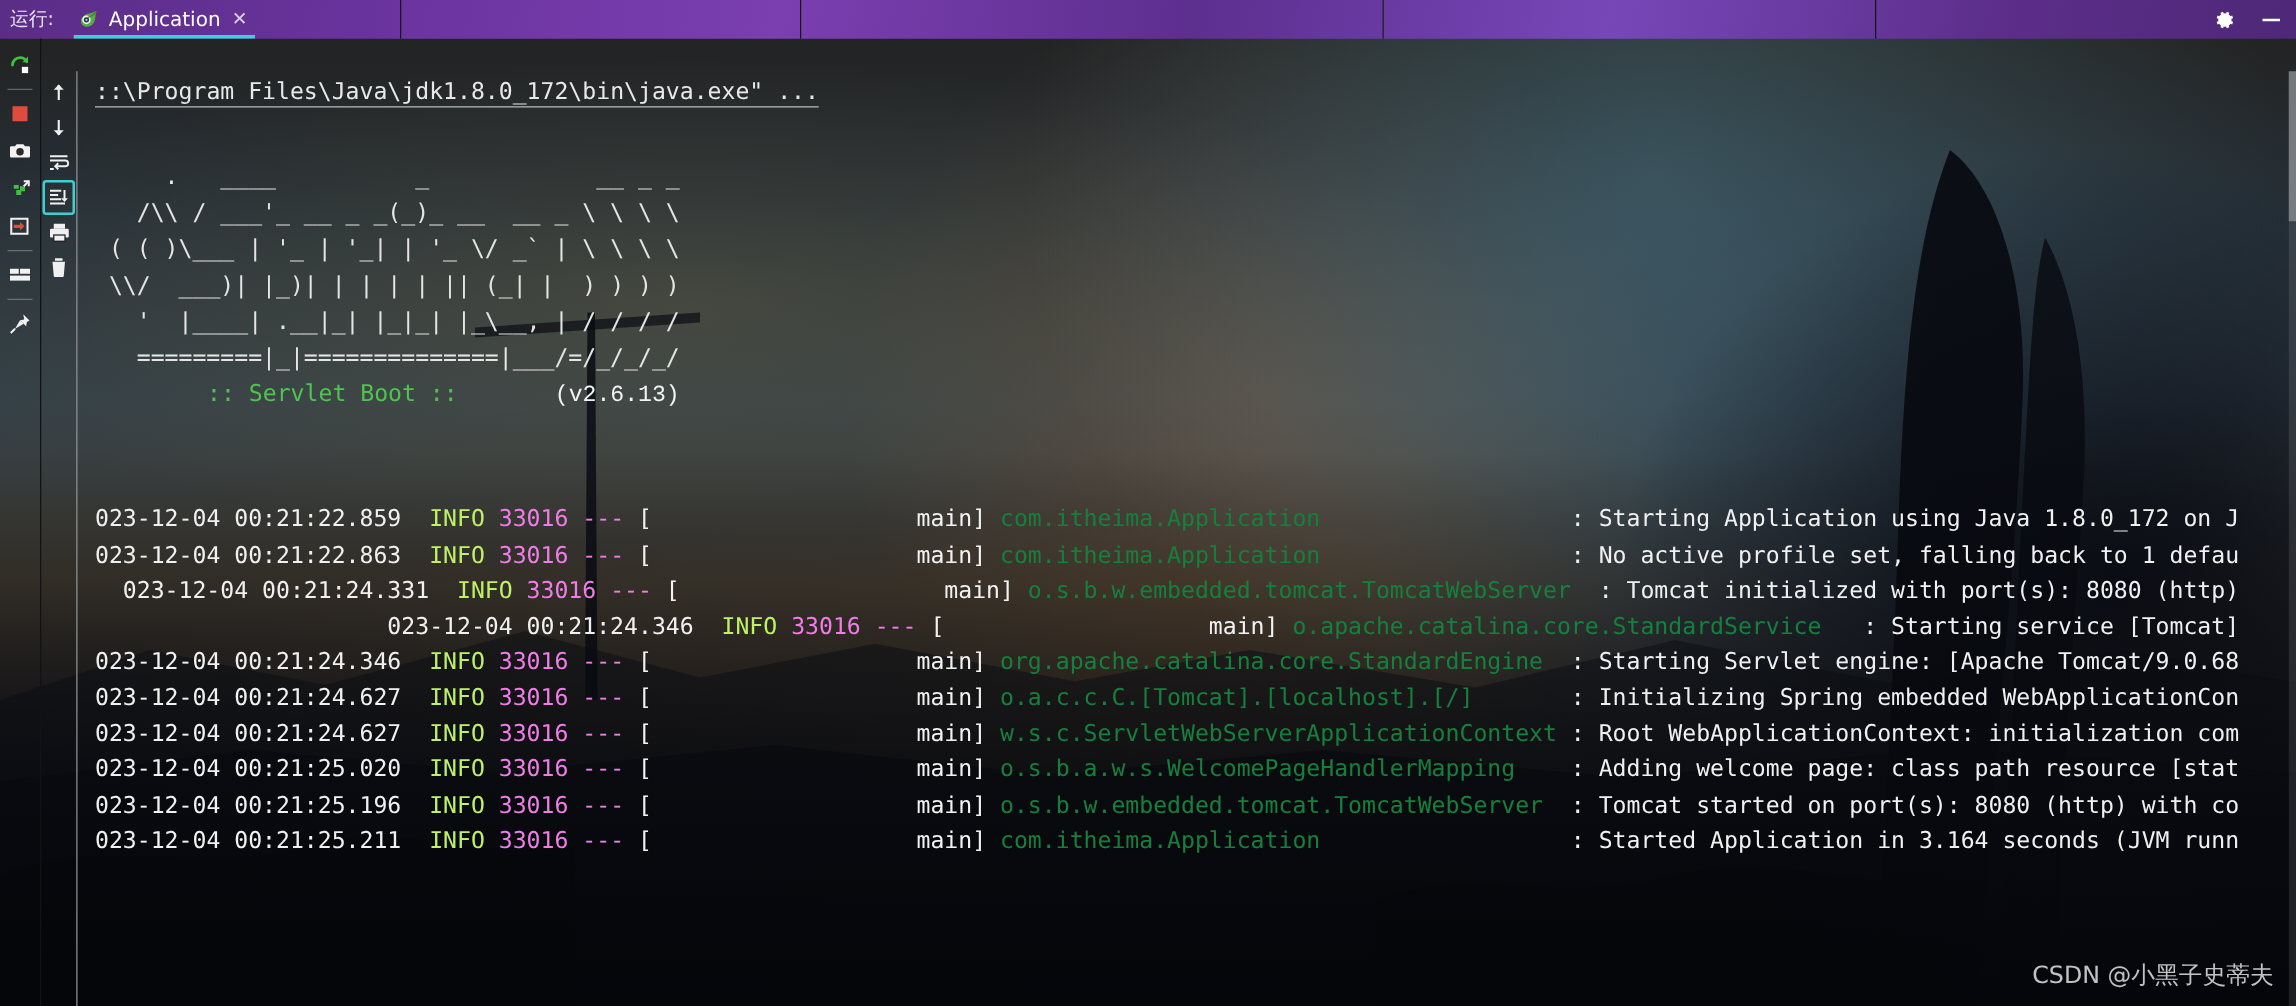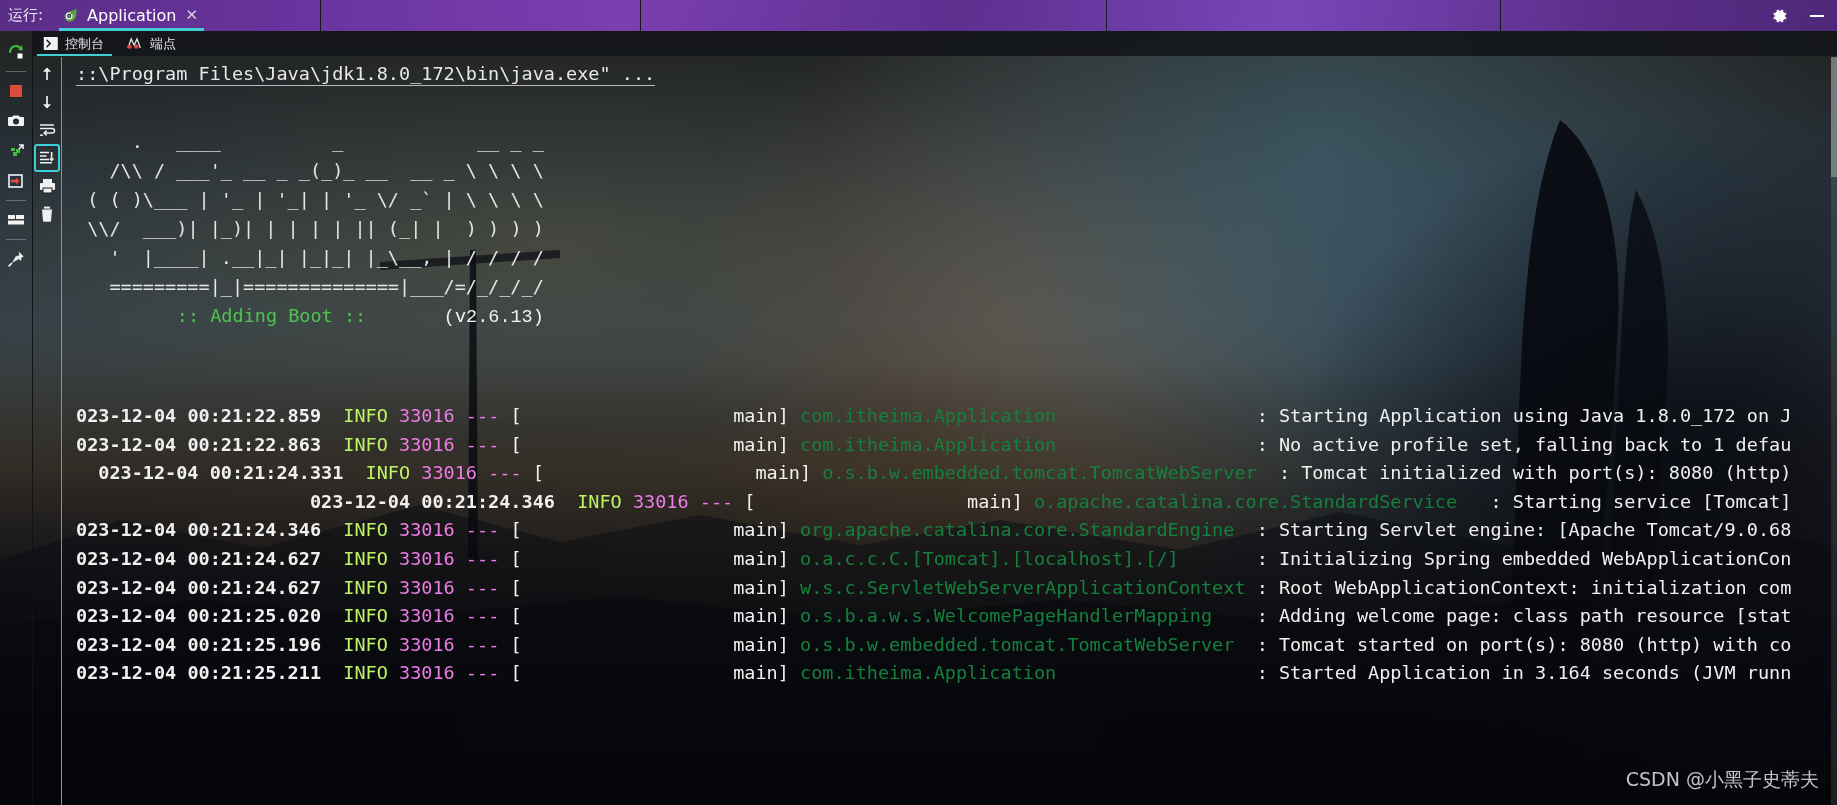--- a/index.html
+++ b/index.html
@@ -101,21 +101,21 @@
   }
   .banner .bootline { color: #4ec44e; }
   .banner .ver { color: #f2f2f2; font-family: Liberation Mono, monospace; }
 
   .logs {
     position: absolute; left: 14px; top: 345px;
     font-family: "DejaVu Sans Mono","Liberation Mono",monospace;
     font-size: 18.5px; line-height: 28.6px; white-space: pre;
   }
   .logrow { display: block; white-space: pre; }
-  .c-ts   { color: #f0f0f0; font-weight: bold; }
+  .c-ts   { color: #f0f0f0; }
   .c-lvl  { color: #bef264; }
   .c-pid  { color: #f07ce8; }
   .c-dash { color: #f07ce8; }
   .c-br   { color: #f2f2f2; }
   .c-thr  { color: #f2f2f2; }
   .c-log  { color: #15803d; }
   .c-msg  { color: #f0f0f0; }
 
   
   .watermark {
@@ -235,41 +235,20 @@
     <div class="ibtn">
       <svg width="20" height="20" viewBox="0 0 20 20">
         <path d="M12.6 2.4l5 5-2.1 1.2-.6 3.4-4.9-4.9 3.4-.6z" fill="#f2f2f2"></path>
         <path d="M10 7.1l2.9 2.9-7 4.1z" fill="#f2f2f2"></path>
         <path d="M6 14l-3.4 3.4" stroke="#f2f2f2" stroke-width="1.6"></path>
       </svg>
     </div>
   </div>
   <div class="vline"></div>
 
-  <div class="tabrow">
-    <div class="ctab active">
-      <span>
-        <svg width="16" height="15" viewBox="0 0 16 15">
-          <rect x="0.8" y="1" width="14" height="13" fill="#f2f2f2"></rect>
-          <path d="M4 4.2l3.2 3.3L4 10.8" stroke="#1b1d1f" stroke-width="1.5" fill="none" stroke-linecap="round"></path>
-        </svg>
-      </span>
-      <span class="ctab-label">控制台</span>
-    </div>
-    <div class="ctab">
-      <span>
-        <svg width="18" height="15" viewBox="0 0 18 15">
-          <path d="M2 12L5.2 3l3 6.2L11 3l3.4 9" stroke="#e8e8e8" stroke-width="1.3" fill="none"></path>
-          <circle cx="3.6" cy="10.6" r="2.2" fill="#e04a3f"></circle>
-          <circle cx="10.2" cy="10.6" r="2.2" fill="#e04a3f"></circle>
-        </svg>
-      </span>
-      <span class="ctab-label">端点</span>
-    </div>
-  </div>
 
   <div class="consolebar">
     <div class="ibtn">
       <svg width="18" height="18" viewBox="0 0 18 18">
         <path d="M9 3v12" stroke="#f0f0f0" stroke-width="1.7"></path>
           <path d="M9 2.6l4 4.2H5z" fill="#f0f0f0"></path>
       </svg>
     </div>
     <div class="ibtn">
       <svg width="18" height="18" viewBox="0 0 18 18">
@@ -310,21 +289,21 @@
   <div class="console">
 
     <div class="cmdline">::\Program Files\Java\jdk1.8.0_172\bin\java.exe" ...</div>
 
     <div class="banner"><span>  .   ____          _            __ _ _</span>
 <span> /\\ / ___'_ __ _ _(_)_ __  __ _ \ \ \ \</span>
 <span>( ( )\___ | '_ | '_| | '_ \/ _` | \ \ \ \</span>
 <span> \\/  ___)| |_)| | | | | || (_| |  ) ) ) )</span>
 <span>  '  |____| .__|_| |_|_| |_\__, | / / / /</span>
 <span> =========|_|==============|___/=/_/_/_/</span>
-<span class="bootline">  :: Adding Boot ::</span><span class="ver">       (v2.6.13)</span></div>
+<span class="bootline">  :: Servlet Boot ::</span><span class="ver">       (v2.6.13)</span></div>
 
     <div class="logs"><span class="logrow"><span class="c-ts">023-12-04 00:21:22.859  </span><span class="c-lvl">INFO</span><span class="c-ts"> </span><span class="c-pid">33016</span><span class="c-ts"> </span><span class="c-dash">---</span><span class="c-br"> [</span><span class="c-thr">                   main]</span><span class="c-ts"> </span><span class="c-log">com.itheima.Application                  </span><span class="c-msg">: Starting Application using Java 1.8.0_172 on J</span></span><span class="logrow"><span class="c-ts">023-12-04 00:21:22.863  </span><span class="c-lvl">INFO</span><span class="c-ts"> </span><span class="c-pid">33016</span><span class="c-ts"> </span><span class="c-dash">---</span><span class="c-br"> [</span><span class="c-thr">                   main]</span><span class="c-ts"> </span><span class="c-log">com.itheima.Application                  </span><span class="c-msg">: No active profile set, falling back to 1 defau</span></span><span class="logrow"><span class="c-ts">023-12-04 00:21:24.331  </span><span class="c-lvl">INFO</span><span class="c-ts"> </span><span class="c-pid">33016</span><span class="c-ts"> </span><span class="c-dash">---</span><span class="c-br"> [</span><span class="c-thr">                   main]</span><span class="c-ts"> </span><span class="c-log">o.s.b.w.embedded.tomcat.TomcatWebServer  </span><span class="c-msg">: Tomcat initialized with port(s): 8080 (http)</span></span><span class="logrow"><span class="c-ts">023-12-04 00:21:24.346  </span><span class="c-lvl">INFO</span><span class="c-ts"> </span><span class="c-pid">33016</span><span class="c-ts"> </span><span class="c-dash">---</span><span class="c-br"> [</span><span class="c-thr">                   main]</span><span class="c-ts"> </span><span class="c-log">o.apache.catalina.core.StandardService   </span><span class="c-msg">: Starting service [Tomcat]</span></span><span class="logrow"><span class="c-ts">023-12-04 00:21:24.346  </span><span class="c-lvl">INFO</span><span class="c-ts"> </span><span class="c-pid">33016</span><span class="c-ts"> </span><span class="c-dash">---</span><span class="c-br"> [</span><span class="c-thr">                   main]</span><span class="c-ts"> </span><span class="c-log">org.apache.catalina.core.StandardEngine  </span><span class="c-msg">: Starting Servlet engine: [Apache Tomcat/9.0.68</span></span><span class="logrow"><span class="c-ts">023-12-04 00:21:24.627  </span><span class="c-lvl">INFO</span><span class="c-ts"> </span><span class="c-pid">33016</span><span class="c-ts"> </span><span class="c-dash">---</span><span class="c-br"> [</span><span class="c-thr">                   main]</span><span class="c-ts"> </span><span class="c-log">o.a.c.c.C.[Tomcat].[localhost].[/]       </span><span class="c-msg">: Initializing Spring embedded WebApplicationCon</span></span><span class="logrow"><span class="c-ts">023-12-04 00:21:24.627  </span><span class="c-lvl">INFO</span><span class="c-ts"> </span><span class="c-pid">33016</span><span class="c-ts"> </span><span class="c-dash">---</span><span class="c-br"> [</span><span class="c-thr">                   main]</span><span class="c-ts"> </span><span class="c-log">w.s.c.ServletWebServerApplicationContext </span><span class="c-msg">: Root WebApplicationContext: initialization com</span></span><span class="logrow"><span class="c-ts">023-12-04 00:21:25.020  </span><span class="c-lvl">INFO</span><span class="c-ts"> </span><span class="c-pid">33016</span><span class="c-ts"> </span><span class="c-dash">---</span><span class="c-br"> [</span><span class="c-thr">                   main]</span><span class="c-ts"> </span><span class="c-log">o.s.b.a.w.s.WelcomePageHandlerMapping    </span><span class="c-msg">: Adding welcome page: class path resource [stat</span></span><span class="logrow"><span class="c-ts">023-12-04 00:21:25.196  </span><span class="c-lvl">INFO</span><span class="c-ts"> </span><span class="c-pid">33016</span><span class="c-ts"> </span><span class="c-dash">---</span><span class="c-br"> [</span><span class="c-thr">                   main]</span><span class="c-ts"> </span><span class="c-log">o.s.b.w.embedded.tomcat.TomcatWebServer  </span><span class="c-msg">: Tomcat started on port(s): 8080 (http) with co</span></span><span class="logrow"><span class="c-ts">023-12-04 00:21:25.211  </span><span class="c-lvl">INFO</span><span class="c-ts"> </span><span class="c-pid">33016</span><span class="c-ts"> </span><span class="c-dash">---</span><span class="c-br"> [</span><span class="c-thr">                   main]</span><span class="c-ts"> </span><span class="c-log">com.itheima.Application                  </span><span class="c-msg">: Started Application in 3.164 seconds (JVM runn</span></span></div>
 
   </div>
 
   <div class="vscroll"></div>
   <div class="vscroll-thumb"></div>
 
   <div class="watermark">CSDN @小黑子史蒂夫</div>
 </div>

